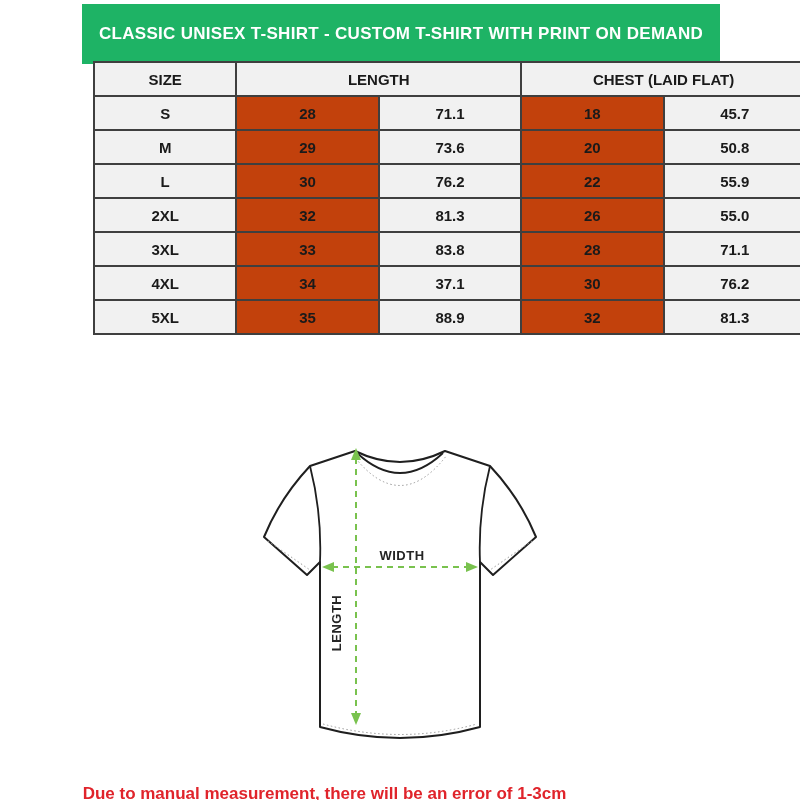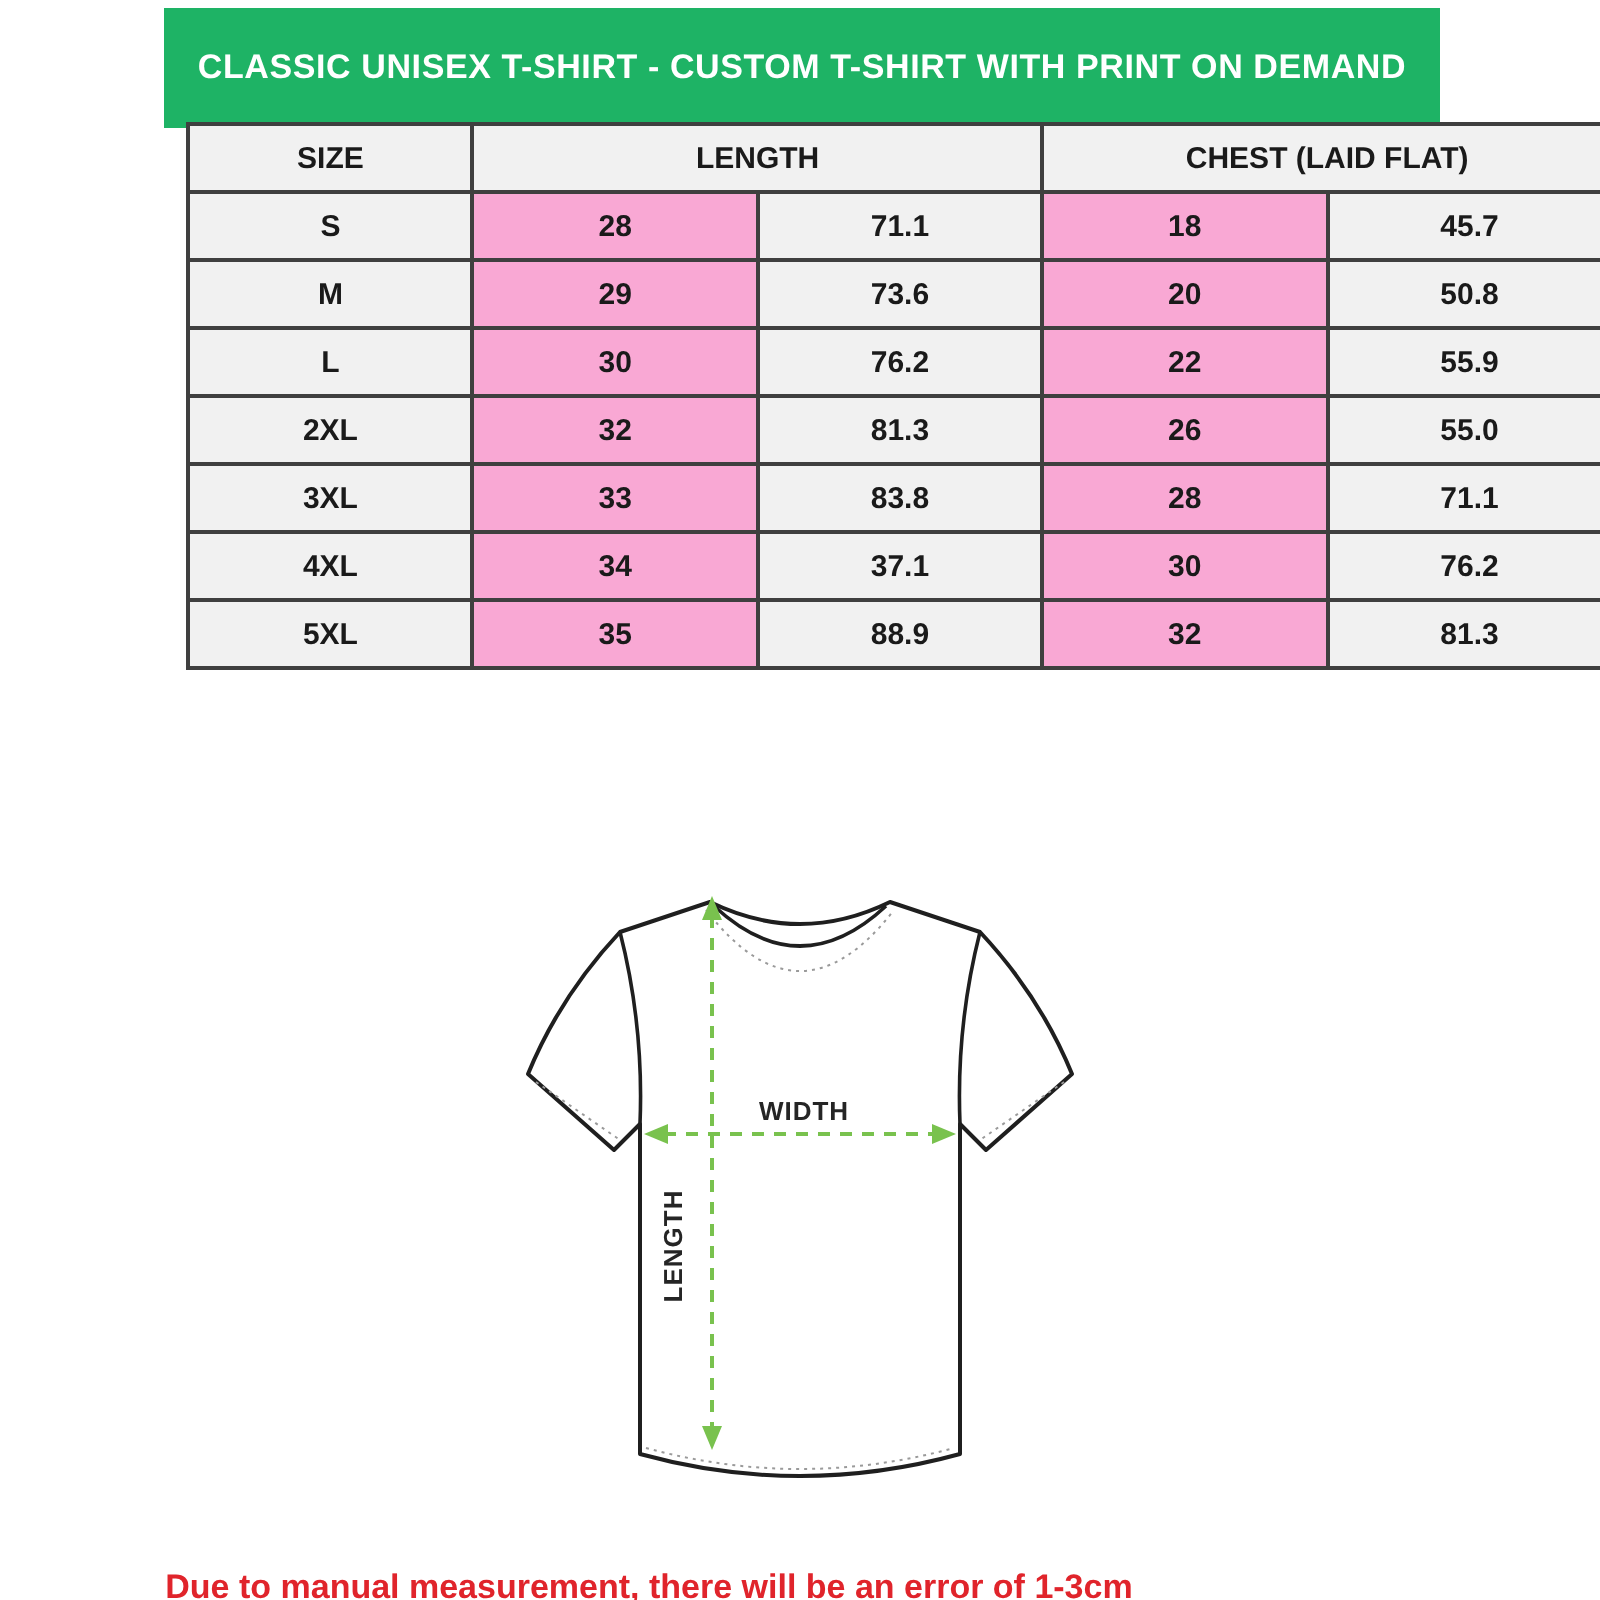--- a/index.html
+++ b/index.html
@@ -22,21 +22,21 @@
   }
   .size-table th,.size-table td{
     border:2px solid #3f3f3f;
     height:32px;
     text-align:center;vertical-align:middle;
     font-size:15px;font-weight:700;color:#1a1a1a;
     padding:0;
   }
   .size-table th{background:var(--cell-gray,#f1f1f1);}
   .size-table td.shade{background:var(--cell-gray,#f1f1f1);}
-  .size-table td.plain{background:#f9a8d4;}
+  .size-table td.plain{background:#c2410c;}
   .shirt-wrap{position:absolute;left:250px;top:428px;width:300px;height:320px;}
   .note{
     position:absolute;left:0;top:784px;width:649px;text-align:center;
     color:var(--note-red,#e0242b);font-size:17px;font-weight:700;
   }
 </style>
 </head>
 <body>
 
 <div class="page" style="--banner-green: #1eb365; --note-red: #e0242b; --cell-gray: #f1f1f1;">

